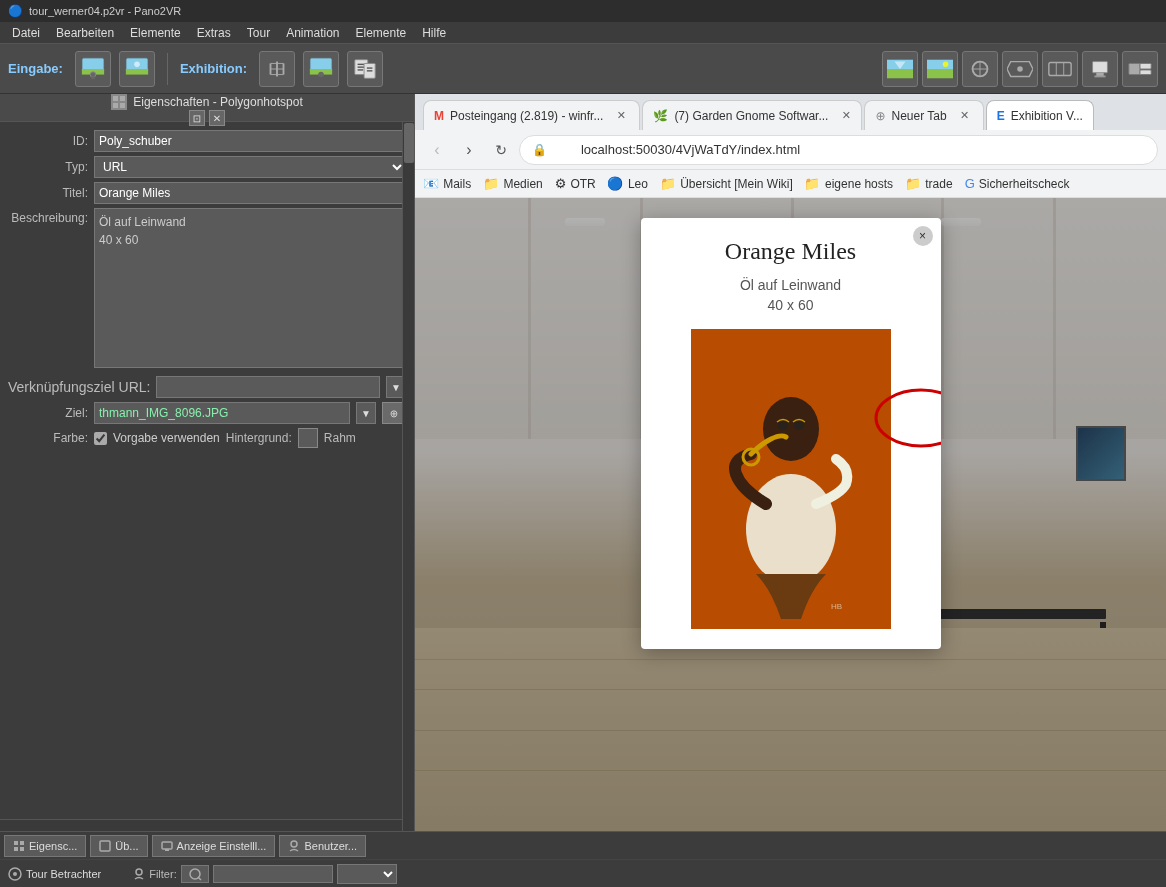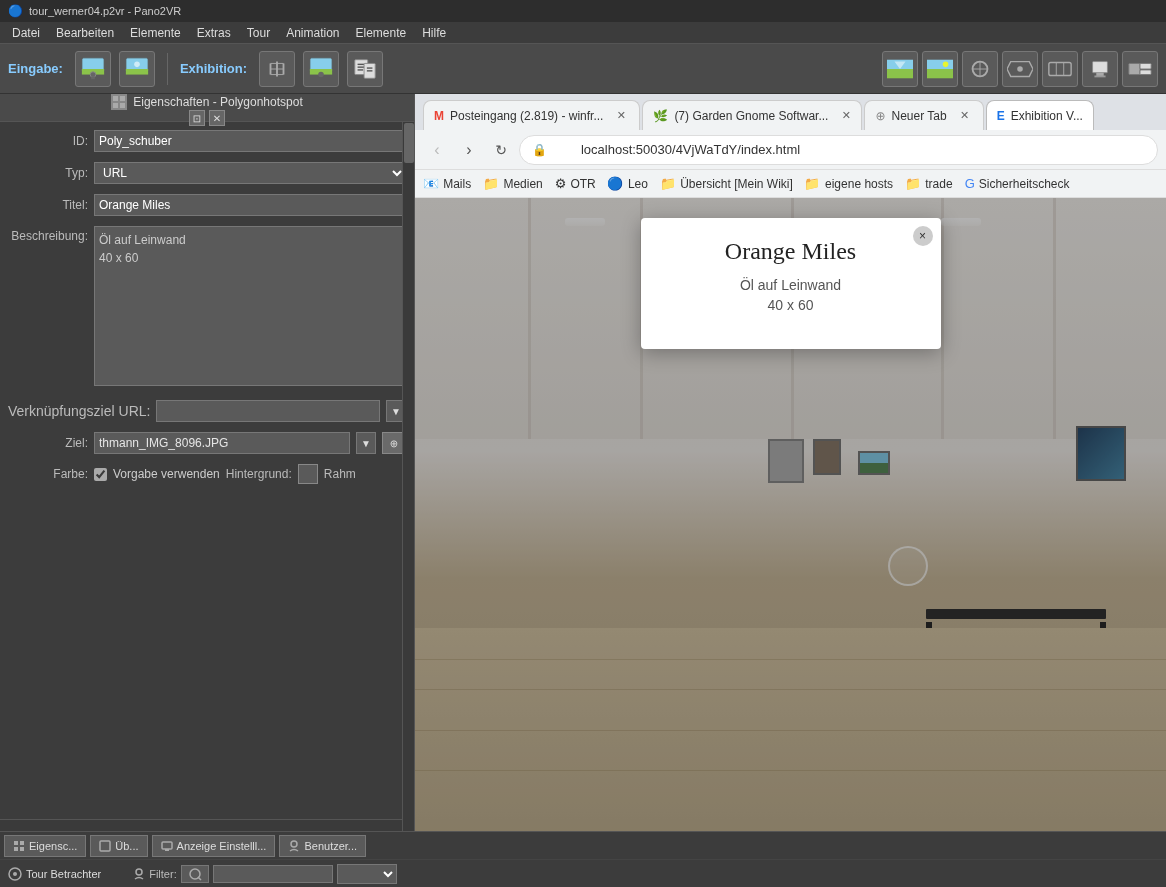--- a/index.html
+++ b/index.html
@@ -130,21 +130,21 @@
       justify-content: center;
       font-size: 10px;
       color: #ddd;
     }
 
     
     .properties-body {
       padding: 8px;
       display: flex;
       flex-direction: column;
-      gap: 10px;
+      gap: 4px;
       overflow-y: auto;
       flex: 1;
     }
     .form-row {
       display: flex;
       align-items: center;
       gap: 6px;
     }
     .form-label {
       color: #bbb;
@@ -232,21 +232,21 @@
       font-size: 10px;
     }
     .ziel-row {
       display: flex;
       align-items: center;
       gap: 6px;
     }
     .ziel-input {
       background: #5a5a5a;
       border: 1px solid #777;
-      color: #e5e5e5;
+      color: #86efac;
       padding: 2px 4px;
       font-size: 12px;
       height: 22px;
       flex: 1;
       outline: none;
     }
     .ziel-dropdown-btn {
       background: #5a5a5a;
       border: 1px solid #777;
       width: 20px;
@@ -966,20 +966,46 @@
           <div class="nav-circle" style="top:55%; left:63%;"></div>
 
           <div class="modal-overlay">
             <div class="modal" style="position:relative;">
               <div class="modal-close">×</div>
               <div class="modal-body">
                 <div class="modal-title">Orange Miles</div>
                 <div class="modal-subtitle">Öl auf Leinwand</div>
                 <div class="modal-dimensions">40 x 60</div>
 
+                <div class="modal-painting">
+                  <svg width="200" height="300" viewBox="0 0 200 300">
+
+                    <rect x="0" y="0" width="200" height="300" fill="#b84c00"></rect>
+
+                    <ellipse cx="100" cy="200" rx="45" ry="55" fill="#f0f0e0" opacity="0.9"></ellipse>
+
+                    <ellipse cx="100" cy="100" rx="28" ry="32" fill="#3a2010"></ellipse>
+
+                    <path d="M75,175 Q50,160 45,145 Q40,130 60,125" fill="none" stroke="#3a2010" stroke-width="12" stroke-linecap="round"></path>
+                    <path d="M125,175 Q150,165 155,155 Q160,140 145,130" fill="none" stroke="#f0f0e0" stroke-width="10" stroke-linecap="round"></path>
+
+                    <path d="M60,125 Q70,115 80,110 Q90,105 95,108" fill="none" stroke="#cc9900" stroke-width="5" stroke-linecap="round"></path>
+                    <circle cx="60" cy="128" r="8" fill="none" stroke="#cc9900" stroke-width="3"></circle>
+
+                    <circle cx="92" cy="96" r="5" fill="#222" opacity="0.7"></circle>
+                    <circle cx="108" cy="96" r="5" fill="#222" opacity="0.7"></circle>
+
+                    <path d="M86,93 Q92,88 98,93" fill="none" stroke="#cc9900" stroke-width="1.5"></path>
+                    <path d="M102,93 Q108,88 114,93" fill="none" stroke="#cc9900" stroke-width="1.5"></path>
+
+                    <path d="M65,245 Q80,260 90,290 L110,290 Q120,260 135,245" fill="#6a3a10"></path>
+
+                    <text x="140" y="280" fill="#f0f0e0" font-size="8" opacity="0.6">HB</text>
+                  </svg>
+                </div>
               </div>
 
               <svg style="position:absolute;top:-420px;left:-30px;width:760px;height:870px;pointer-events:none;" viewBox="0 0 760 870">
 
                 <ellipse cx="310" cy="195" rx="75" ry="30" fill="none" stroke="#cc0000" stroke-width="3"></ellipse>
 
                 <text x="395" y="205" fill="#cc0000" font-size="40" font-weight="bold" font-family="Arial">B</text>
 
                 <line x1="390" y1="225" x2="345" y2="370" stroke="#cc0000" stroke-width="2.5"></line>
                 <polygon points="345,370 335,350 355,352" fill="#cc0000"></polygon>

